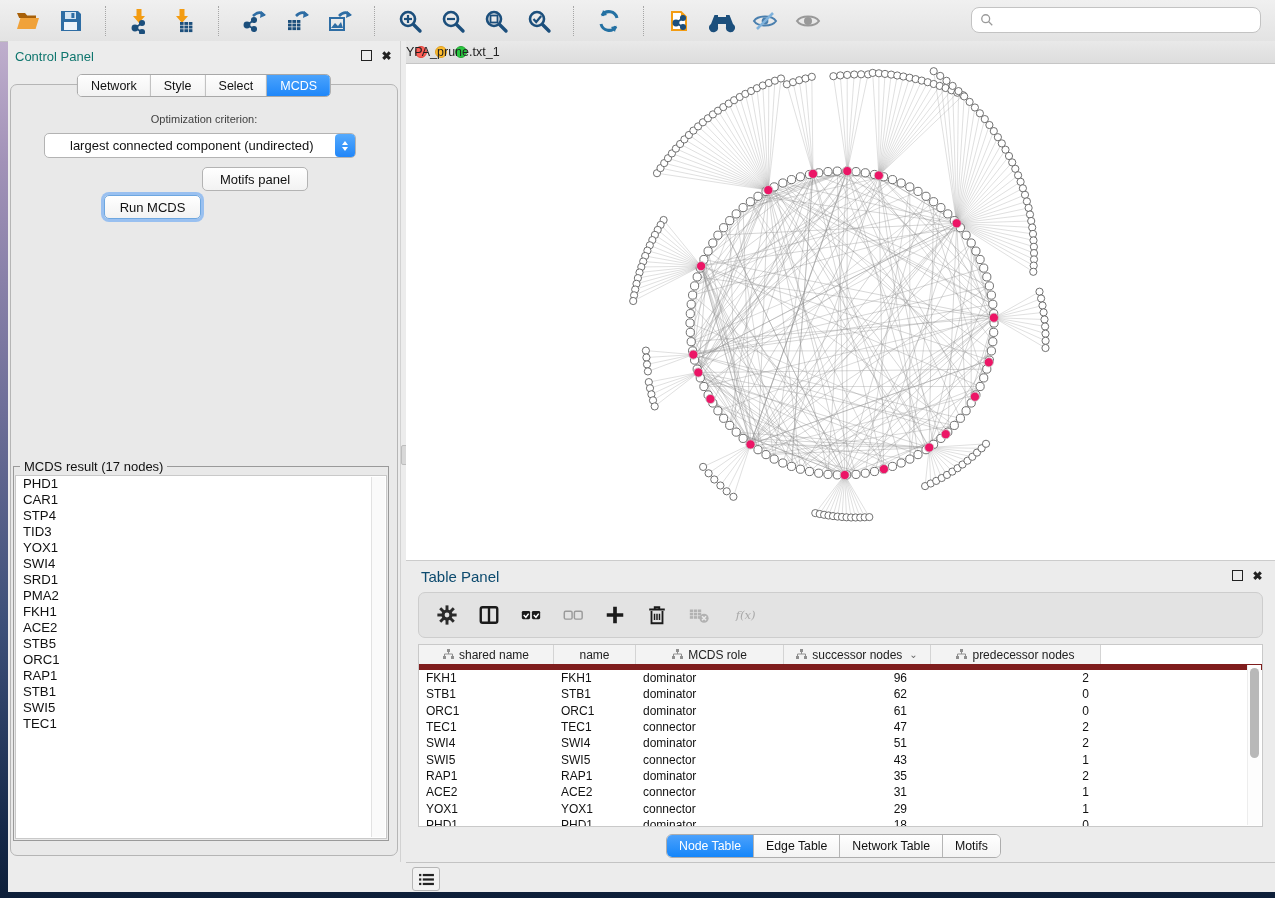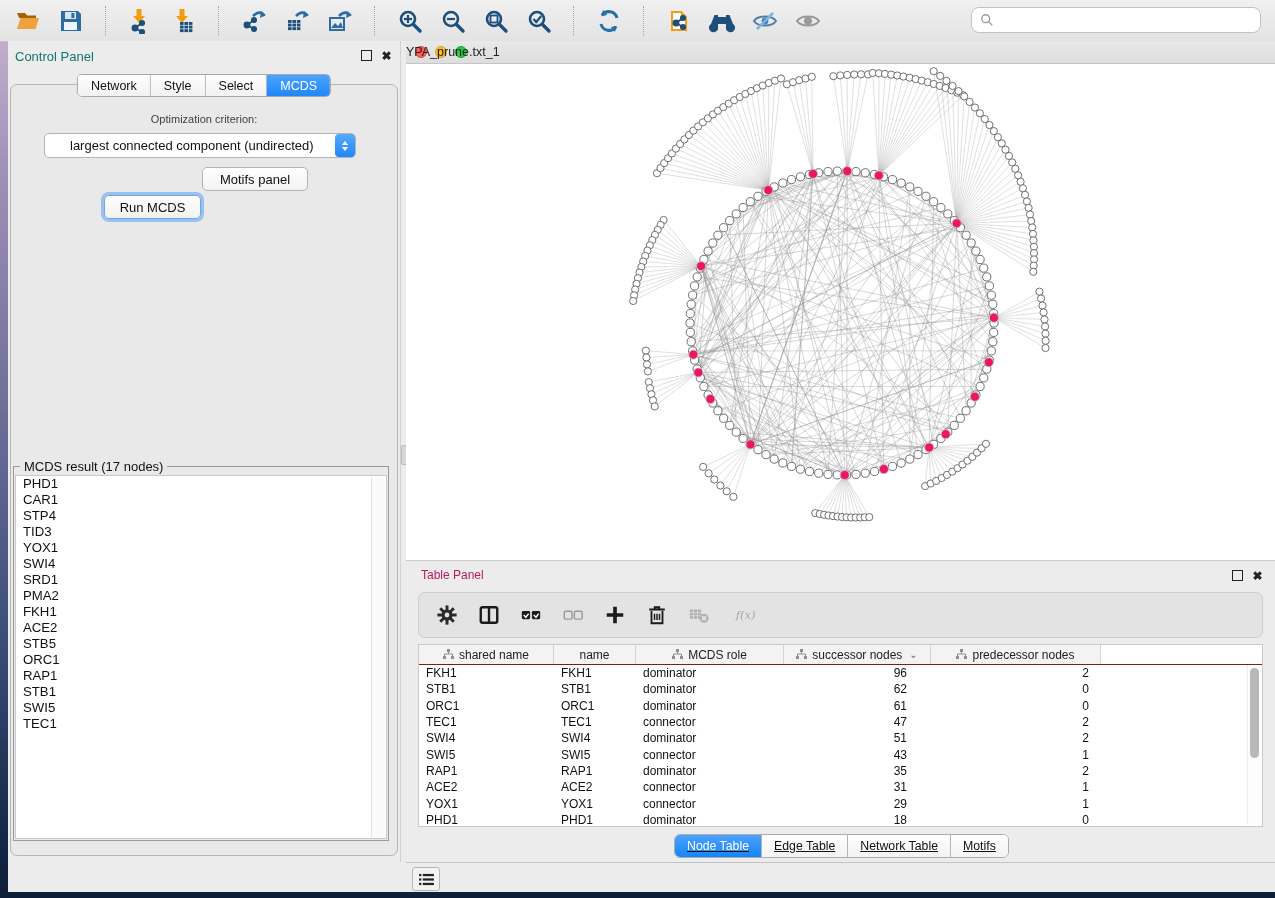--- a/index.html
+++ b/index.html
@@ -62,38 +62,38 @@
     border-bottom:1px solid #c6c6c6;display:flex;align-items:center;box-sizing:border-box;}
   .lights{display:flex;gap:8px;padding-left:9px;}
   .light{width:12px;height:12px;border-radius:50%;}
   .light.red{background:#ff5f57;border:1px solid #e2463d;box-sizing:border-box;}
   .light.yellow{background:#febc2e;border:1px solid #dfa123;box-sizing:border-box;}
   .light.green{background:#28c840;border:1px solid #23a433;box-sizing:border-box;}
   .net-title{position:absolute;left:0;width:100%;text-align:left;font-size:12.5px;color:#222;top:4px;}
   #netsvg{position:absolute;left:0;top:23px;}
   
   .table-panel{position:absolute;left:0;top:519px;width:869px;height:302px;background:#ececec;border-top:1px solid #cccccc;}
-  .tp-title{position:absolute;left:15px;top:7px;font-size:12px;color:#be185d;}
+  .tp-title{position:absolute;left:15px;top:7px;font-size:15px;color:#0c4a6e;}
   .table-panel .win-btns{right:12px;top:9px;}
   .tp-toolbar{position:absolute;left:12px;top:31px;width:845px;height:46px;background:#e3e3e3;
     border:1px solid #cdcdcd;border-radius:7px;box-sizing:border-box;display:flex;align-items:center;gap:18px;padding-left:16px;}
   .tp-icon{width:24px;height:24px;display:flex;align-items:center;justify-content:center;}
   .tp-icon svg{width:22px;height:22px;}
   .tbl{position:absolute;left:12px;top:83px;width:845px;height:183px;background:#fff;border:1px solid #c9c9c9;box-sizing:border-box;overflow:hidden;}
-  .tbl-head{display:flex;height:19px;border-bottom:1px solid #7f1d1d;}
+  .tbl-head{display:flex;height:19px;border-bottom:6px solid #7f1d1d;}
   .th{background:#f3f3f3;border-right:1px solid #d4d4d4;display:flex;align-items:center;justify-content:center;
     gap:5px;font-size:12px;color:#222;box-sizing:border-box;height:19px;}
   .th svg{width:11px;height:11px;flex:none;}
   .th .sort{font-size:10px;color:#666;margin-left:2px;}
   .tbl-row{display:flex;height:16.3px;align-items:center;}
   .td{font-size:12px;color:#111;box-sizing:border-box;white-space:nowrap;overflow:hidden;padding-left:7px;}
   .td.num{text-align:right;padding-left:0;}
   .tbl-scroll{position:absolute;top:20px;right:1px;width:13px;bottom:1px;background:#fdfdfd;border-left:1px solid #ededed;}
   .tbl-thumb{position:absolute;left:2px;top:3px;width:9px;height:90px;background:#b8b8b8;border-radius:4.5px;}
-  .tp-tabs{position:absolute;left:268px;top:273px;display:flex;height:22px;border:1px solid #adadad;border-radius:6px;overflow:hidden;background:#fff;text-decoration:underline;}
+  .tp-tabs{position:absolute;left:260px;top:273px;display:flex;height:22px;border:1px solid #adadad;border-radius:6px;overflow:hidden;background:#fff;}
   .tp-tab{padding:0 12px;font-size:12.3px;display:flex;align-items:center;border-right:1px solid #b5b5b5;background:linear-gradient(#ffffff,#f3f3f3);color:#111;}
   .tp-tab:last-child{border-right:none;}
   .tp-tab.active{background:linear-gradient(#4ba1fc,#1486fa);color:#fff;}
   
   .status-bar{position:absolute;left:0;top:821px;width:1267px;height:30px;background:#ececec;border-top:1px solid #c3c3c3;box-sizing:border-box;}
   .sb-list{position:absolute;left:6px;top:4px;width:26px;height:22px;background:#f2f2f2;border:1px solid #b5b5b5;border-radius:3px;
     display:flex;align-items:center;justify-content:center;}
 </style>
 </head>
 <body>

